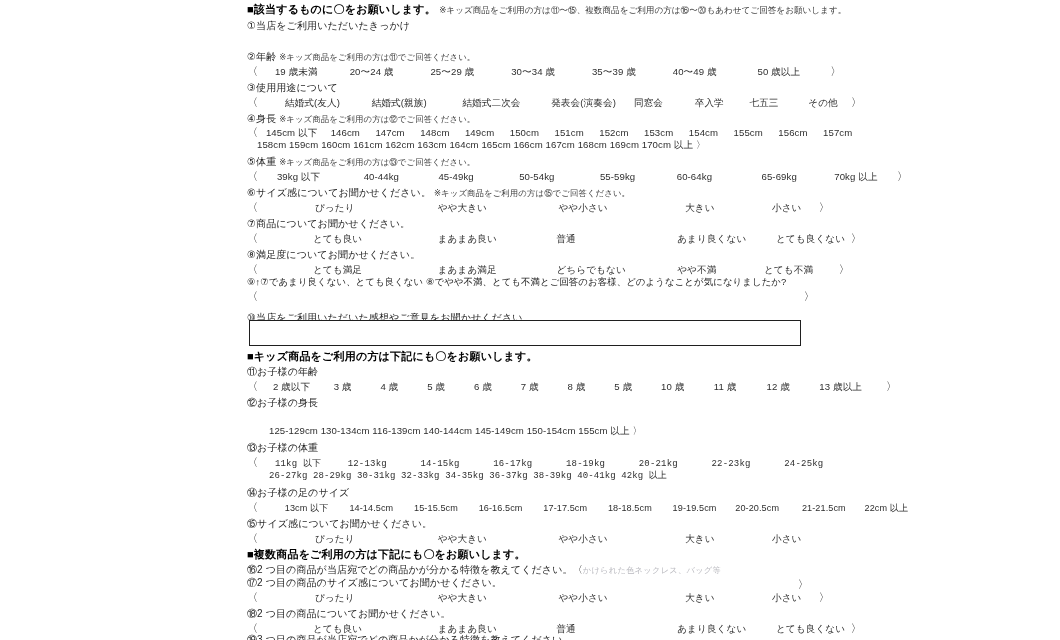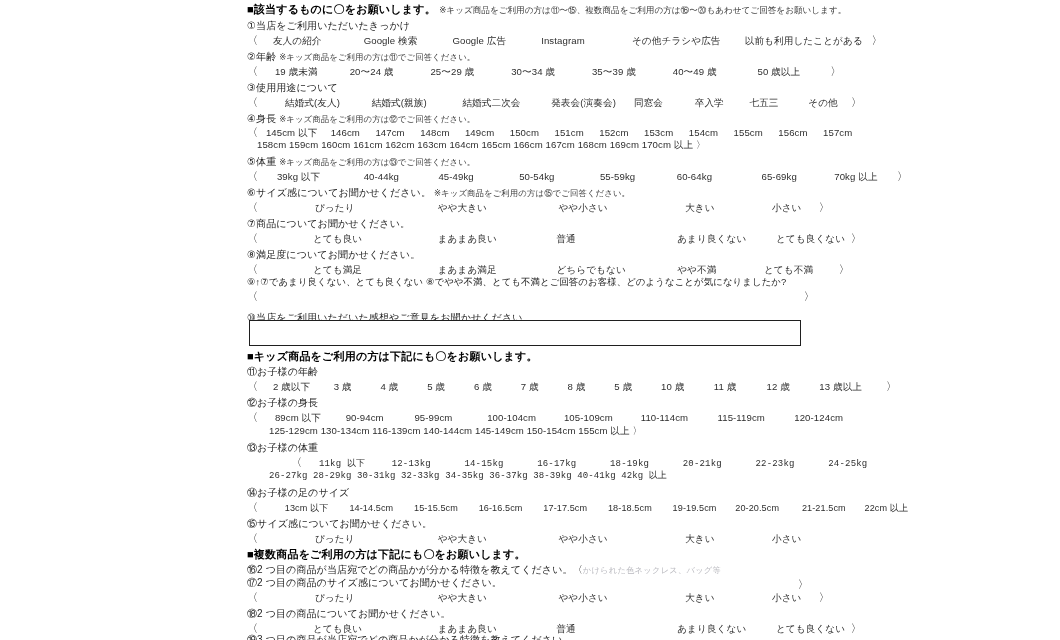--- a/index.html
+++ b/index.html
@@ -104,30 +104,20 @@
 
 <div class="sheet">
 
   <div class="line banner" style="top:3px;">
     <span>■該当するものに〇をお願いします。</span>
     <span class="note">※キッズ商品をご利用の方は⑪〜⑮、複数商品をご利用の方は⑯〜⑳もあわせてご回答をお願いします。</span>
   </div>
 
   <div class="line qline" style="top:20px;">
     <span>①当店をご利用いただいたきっかけ</span>
-  </div>
-  <div class="line optrow" style="top:34px;">
-    <span class="brk">〈</span>
-    <span class="opt" style="width:88px;margin-left:12px;">友人の紹介</span>
-    <span class="opt" style="width:86px;">Google 検索</span>
-    <span class="opt" style="width:86px;">Google 広告</span>
-    <span class="opt" style="width:88px;">Instagram</span>
-    <span class="opt" style="width:110px;">その他チラシや広告</span>
-    <span class="opt" style="width:124px;">以前も利用したことがある</span>
-    <span class="brk">〉</span>
   </div>
 
   <div class="line qline" style="top:51px;">
     <span>②年齢</span>
     <span class="note">※キッズ商品をご利用の方は⑪でご回答ください。</span>
   </div>
   <div class="line optrow" style="top:65px;">
     <span class="brk">〈</span>
     <span class="opt" style="width:72px;margin-left:14px;">19 歳未満</span>
     <span class="opt" style="width:78px;">20〜24 歳</span>
@@ -285,46 +275,35 @@
     <span class="opt" style="width:50px;">10 歳</span>
     <span class="opt" style="width:50px;">11 歳</span>
     <span class="opt" style="width:50px;">12 歳</span>
     <span class="opt" style="width:64px;">13 歳以上</span>
     <span class="brk">〉</span>
   </div>
 
   <div class="line qline" style="top:397px;">
     <span>⑫お子様の身長</span>
   </div>
-  <div class="line optrow" style="top:411px;">
-    <span class="brk">〈</span>
-    <span class="opt" style="width:68px;margin-left:14px;">89cm 以下</span>
-    <span class="opt" style="width:66px;">90-94cm</span>
-    <span class="opt" style="width:70px;">95-99cm</span>
-    <span class="opt" style="width:74px;">100-104cm</span>
-    <span class="opt" style="width:74px;">105-109cm</span>
-    <span class="opt" style="width:74px;">110-114cm</span>
-    <span class="opt" style="width:74px;">115-119cm</span>
-    <span class="opt" style="width:72px;">120-124cm</span>
-  </div>
   <div class="line controw" style="top:425px;">
     <span class="opt" style="width:72px;margin-left:22px;">125-129cm</span>
     <span class="opt" style="width:74px;">130-134cm</span>
     <span class="opt" style="width:74px;">116-139cm</span>
     <span class="opt" style="width:74px;">140-144cm</span>
     <span class="opt" style="width:74px;">145-149cm</span>
     <span class="opt" style="width:74px;">150-154cm</span>
     <span class="opt" style="width:78px;">155cm 以上</span>
     <span class="brk">〉</span>
   </div>
 
   <div class="line qline" style="top:442px;">
     <span>⑬お子様の体重</span>
   </div>
-  <div class="line optrow mono" style="top:456px;margin-left:44px;">
+  <div class="line optrow mono" style="top:456px;">
     <span class="brk">〈</span>
     <span class="opt" style="width:70px;margin-left:14px;">11kg 以下</span>
     <span class="opt" style="width:70px;">12-13kg</span>
     <span class="opt" style="width:70px;">14-15kg</span>
     <span class="opt" style="width:70px;">16-17kg</span>
     <span class="opt" style="width:70px;">18-19kg</span>
     <span class="opt" style="width:70px;">20-21kg</span>
     <span class="opt" style="width:70px;">22-23kg</span>
     <span class="opt" style="width:68px;">24-25kg</span>
   </div>

